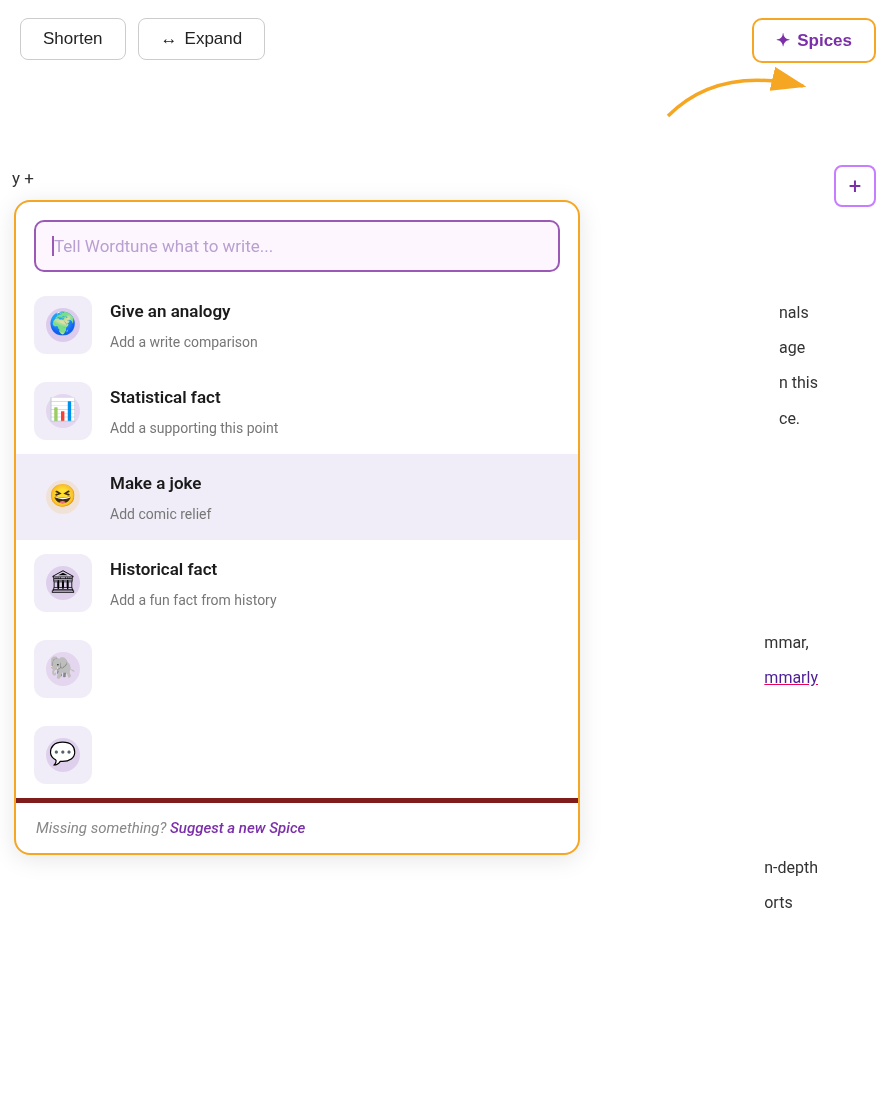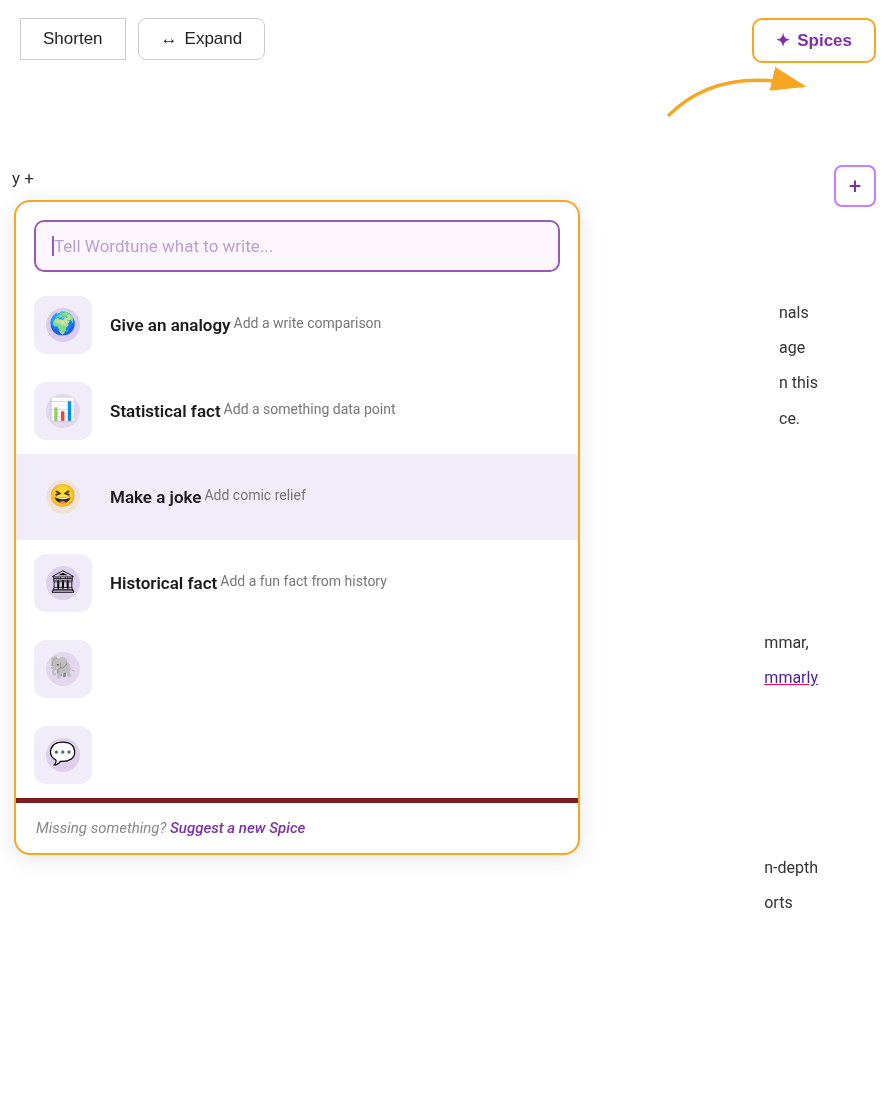--- a/index.html
+++ b/index.html
@@ -16,21 +16,21 @@
     .toolbar {
       display: flex;
       align-items: center;
       padding: 18px 20px;
       gap: 12px;
       position: relative;
     }
 
     .btn-shorten {
       border: 1.5px solid #ccc;
-      border-radius: 0;
+      border-radius: 8px;
       padding: 10px 22px;
       font-size: 17px;
       background: #fff;
       cursor: pointer;
       color: #222;
       font-weight: 400;
     }
 
     .btn-expand {
       border: 1.5px solid #ccc;
@@ -145,21 +145,22 @@
       border-radius: 12px;
       display: flex;
       align-items: center;
       justify-content: center;
       flex-shrink: 0;
       font-size: 32px;
     }
 
     .spice-text {
       display: flex;
-      gap: 3px;
+      flex-direction: column;
+      gap: 13px;
     }
 
     .spice-title {
       font-size: 17px;
       font-weight: 600;
       color: #1a1a1a;
     }
 
     .spice-desc {
       font-size: 14px;
@@ -277,21 +278,21 @@
     </div>
       <div class="spice-item">
       <div class="spice-icon">
           <svg width="38" height="38" viewBox="0 0 38 38">
             <circle cx="19" cy="19" r="17" fill="#9b59b6" opacity="0.15"></circle>
             <text x="19" y="25" text-anchor="middle" font-size="22">📊</text>
           </svg>
         </div>
       <div class="spice-text">
         <span class="spice-title">Statistical fact</span>
-        <span class="spice-desc">Add a something data point</span>
+        <span class="spice-desc">Add a supporting this point</span>
       </div>
     </div>
       <div class="spice-item highlighted">
       <div class="spice-icon">
           <svg width="38" height="38" viewBox="0 0 38 38">
             <circle cx="19" cy="19" r="17" fill="#f5a623" opacity="0.15"></circle>
             <text x="19" y="25" text-anchor="middle" font-size="22">😆</text>
           </svg>
         </div>
       <div class="spice-text">

